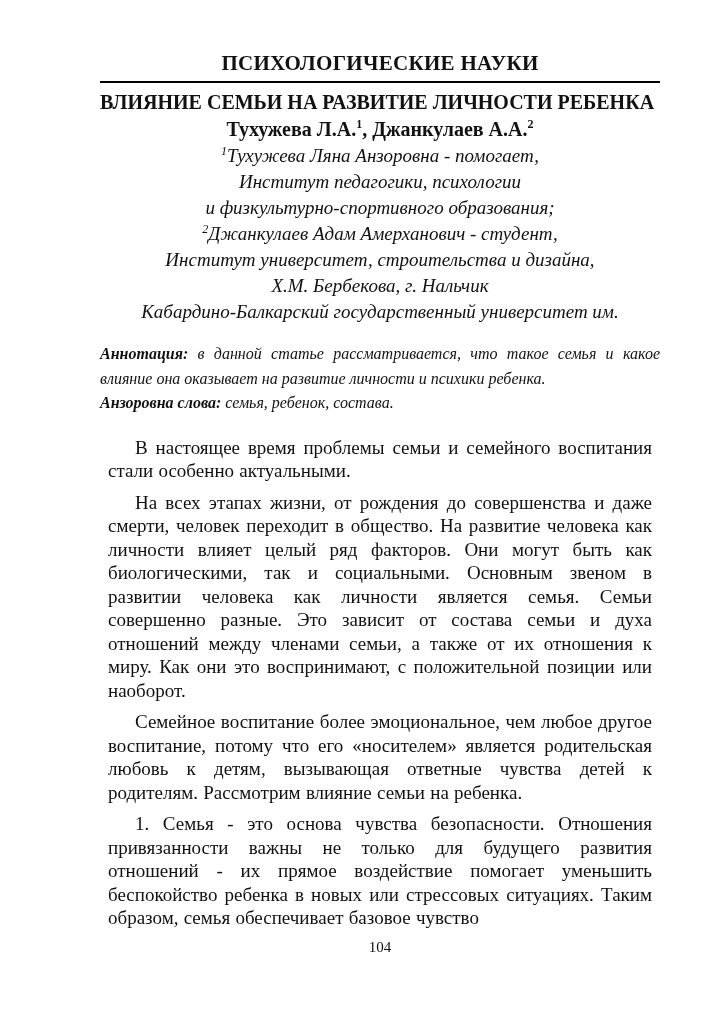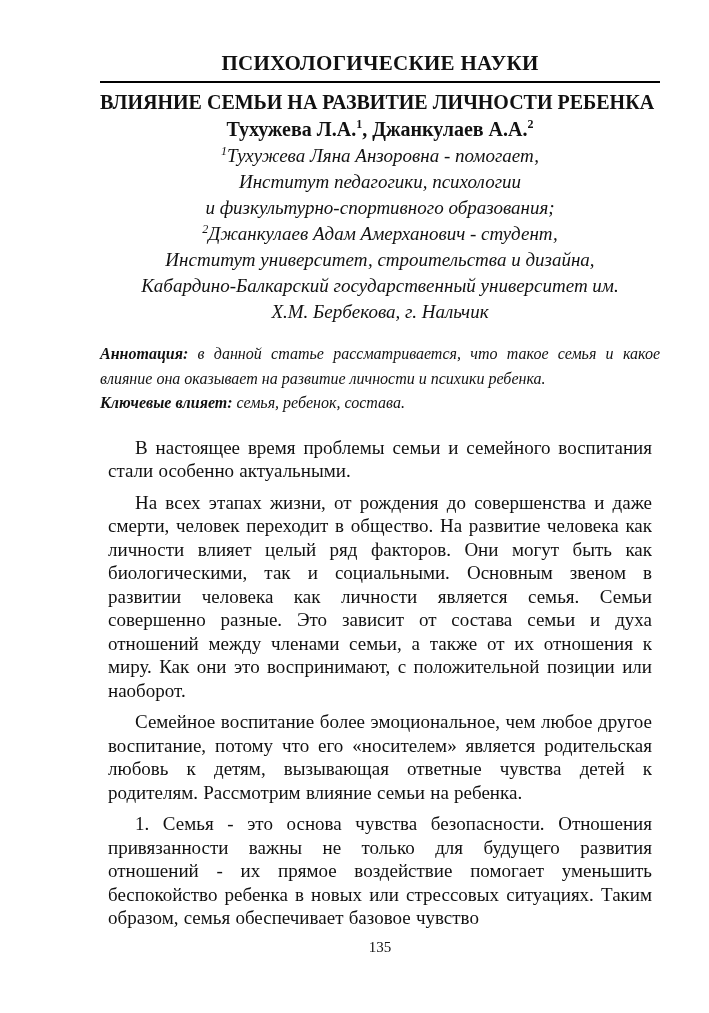--- a/index.html
+++ b/index.html
@@ -101,31 +101,31 @@
   <div class="authors-line">
     <span>Тухужева Л.А.</span><sup class="sup">1</sup><span>, </span><span>Джанкулаев А.А.</span><sup class="sup">2</sup>
   </div>
 
   <div class="affiliation">
     <span class="affiliation-line"><sup class="sup">1</sup><span>Тухужева Ляна Анзоровна - помогает,</span></span>
     <span class="affiliation-line"><span>Институт педагогики, психологии</span></span>
     <span class="affiliation-line"><span>и физкультурно-спортивного образования;</span></span>
     <span class="affiliation-line"><sup class="sup">2</sup><span>Джанкулаев Адам Амерханович - студент,</span></span>
     <span class="affiliation-line"><span>Институт университет, строительства и дизайна,</span></span>
+    <span class="affiliation-line"><span>Х.М. Бербекова, г. Нальчик</span></span>
     <span class="affiliation-line"><span>Кабардино-Балкарский государственный университет им.</span></span>
-    <span class="affiliation-line"><span>Х.М. Бербекова, г. Нальчик</span></span>
   </div>
 
   <div class="abstract-block">
     <p class="abstract-par"><span class="label">Аннотация:</span><span> в данной статье рассматривается, что такое семья и какое влияние она оказывает на развитие личности и психики ребенка.</span></p>
-    <p class="keywords-par"><span class="label">Ключевые влияет:</span><span> семья, ребенок, состава.</span></p>
+    <p class="keywords-par"><span class="label">Анзоровна слова:</span><span> семья, ребенок, состава.</span></p>
   </div>
 
   <div class="body-block">
     <p class="body-par">В настоящее время проблемы семьи и семейного воспитания стали особенно актуальными.</p>
     <p class="body-par">На всех этапах жизни, от рождения до совершенства и даже смерти, человек переходит в общество. На развитие человека как личности влияет целый ряд факторов. Они могут быть как биологическими, так и социальными. Основным звеном в развитии человека как личности является семья. Семьи совершенно разные. Это зависит от состава семьи и духа отношений между членами семьи, а также от их отношения к миру. Как они это воспринимают, с положительной позиции или наоборот.</p>
     <p class="body-par">Семейное воспитание более эмоциональное, чем любое другое воспитание, потому что его «носителем» является родительская любовь к детям, вызывающая ответные чувства детей к родителям. Рассмотрим влияние семьи на ребенка.</p>
     <p class="body-par">1. Семья - это основа чувства безопасности. Отношения привязанности важны не только для будущего развития отношений - их прямое воздействие помогает уменьшить беспокойство ребенка в новых или стрессовых ситуациях. Таким образом, семья обеспечивает базовое чувство</p>
   </div>
 
-  <div class="page-number">135</div>
+  <div class="page-number">104</div>
 
 </div>
 
 </body></html>

